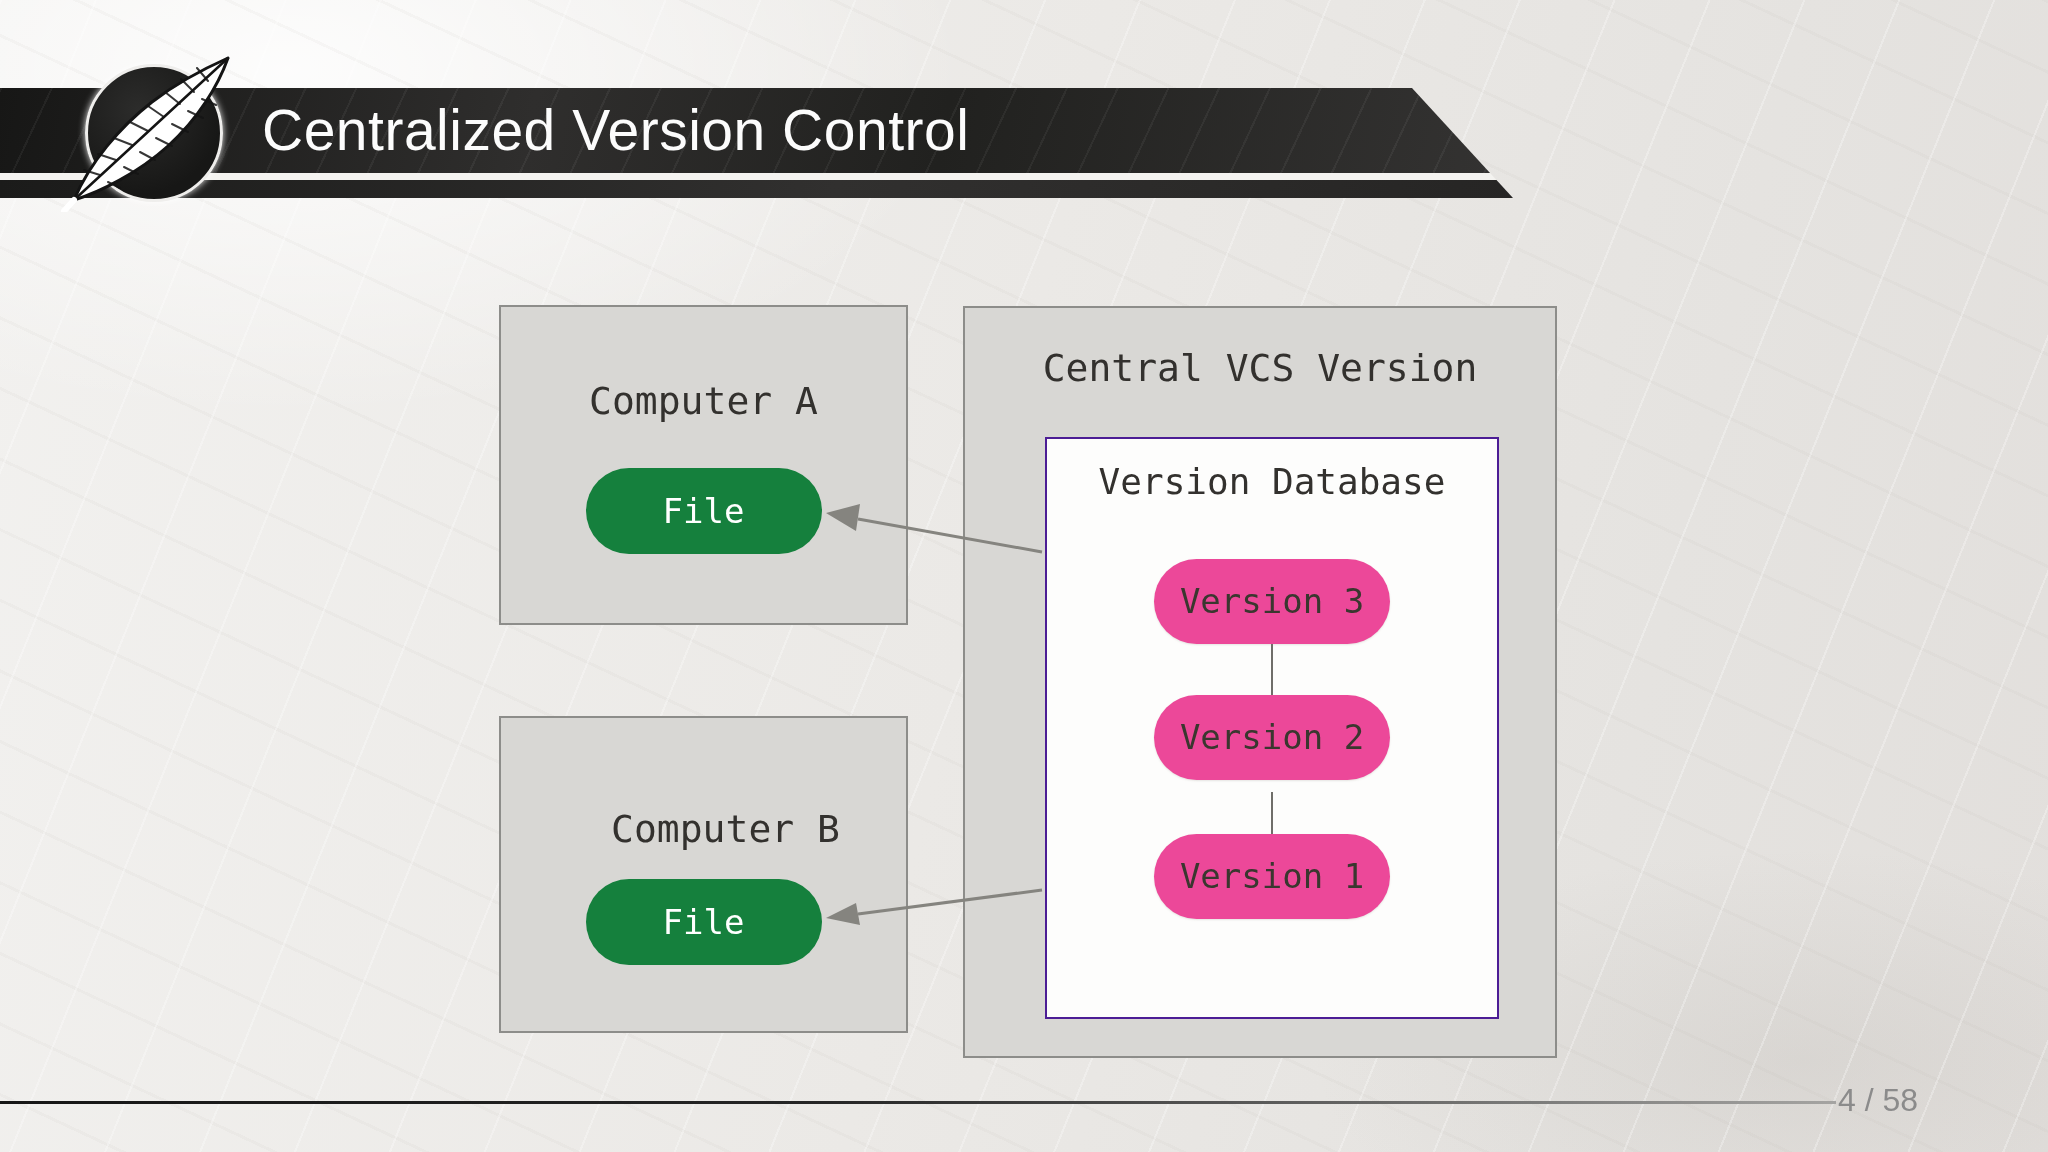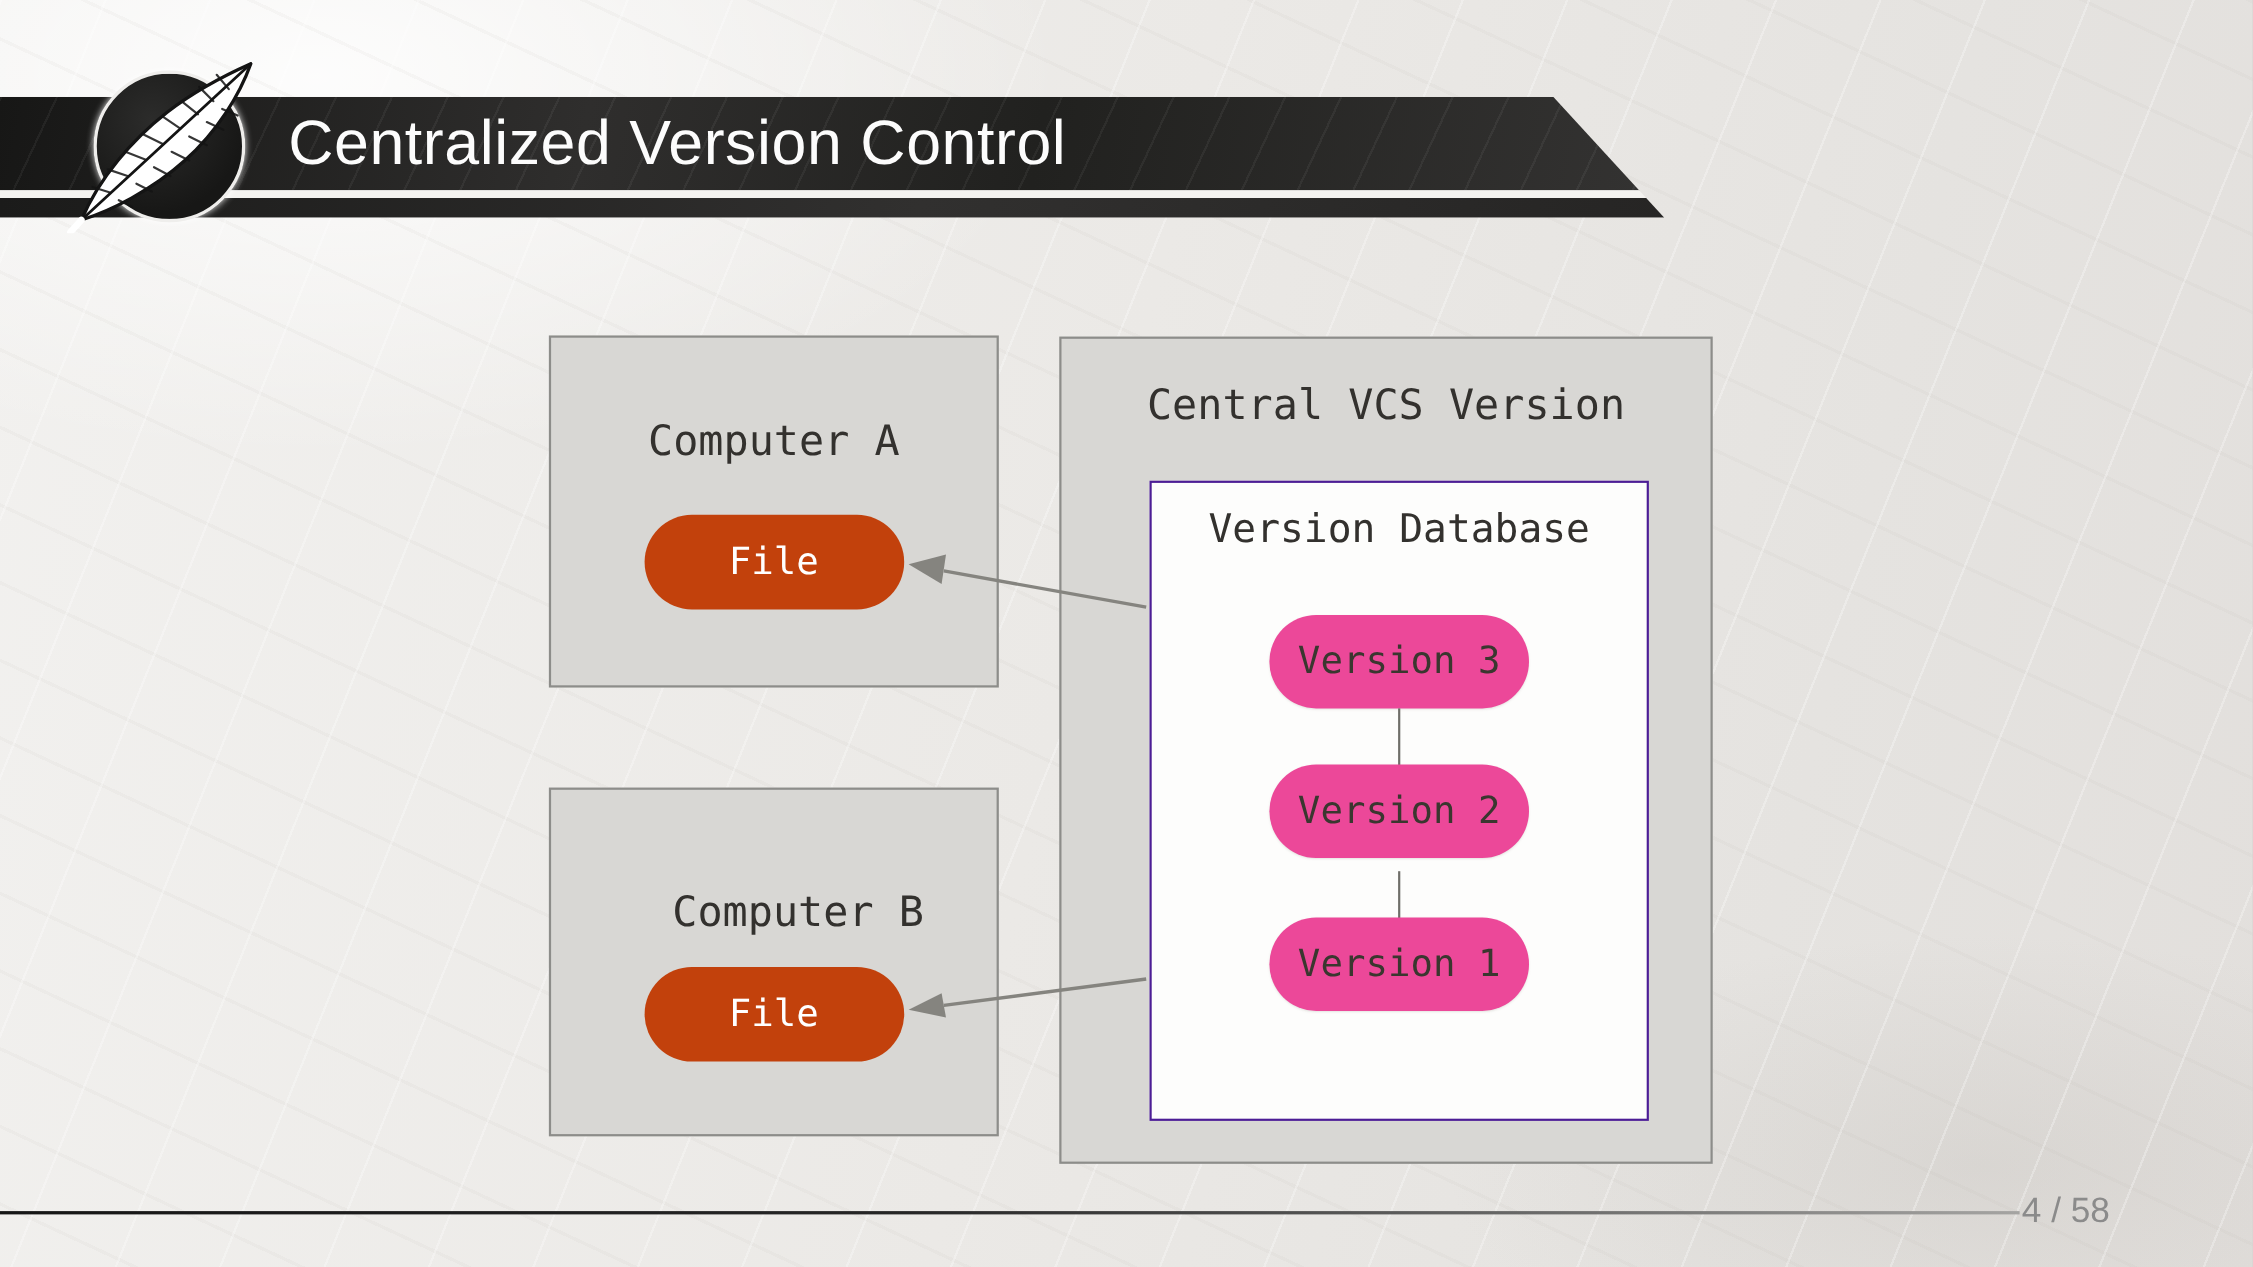--- a/index.html
+++ b/index.html
@@ -56,21 +56,21 @@
   }
   .box-a{left:499px;top:305px;width:409px;height:320px;}
   .box-b{left:499px;top:716px;width:409px;height:317px;}
   .box-server{left:963px;top:306px;width:594px;height:752px;}
   .mono-label{
     position:absolute;left:0;width:100%;text-align:center;
     font-family:"DejaVu Sans Mono", monospace;font-size:38px;color:#33312e;white-space:nowrap;
   }
   .file-pill{
     position:absolute;left:50%;transform:translateX(-50%);top:161px;
-    width:236px;height:86px;border-radius:43px;background:#c2410c;
+    width:236px;height:86px;border-radius:43px;background:#15803d;
     color:#ffffff;font-family:"DejaVu Sans Mono", monospace;font-size:34px;
     line-height:86px;text-align:center;
   }
   .white-box{
     position:absolute;left:80px;top:129px;width:454px;height:582px;
     background:#fdfdfc;border:2px solid #4c1d95;box-sizing:border-box;
   }
   .vd-title{top:22px;font-size:36px;}
   .version-pill{
     position:absolute;left:50%;transform:translateX(-50%);

